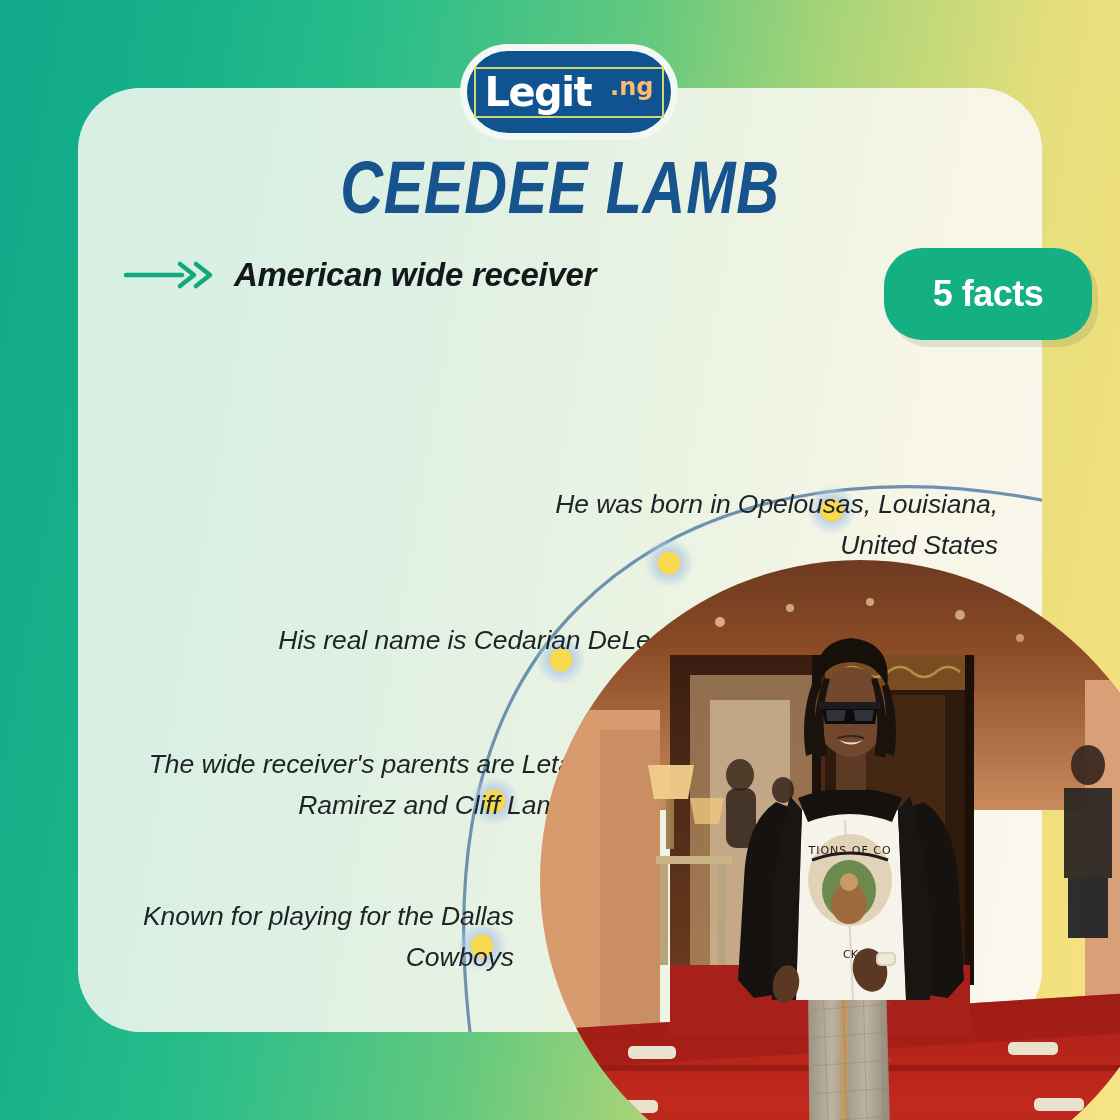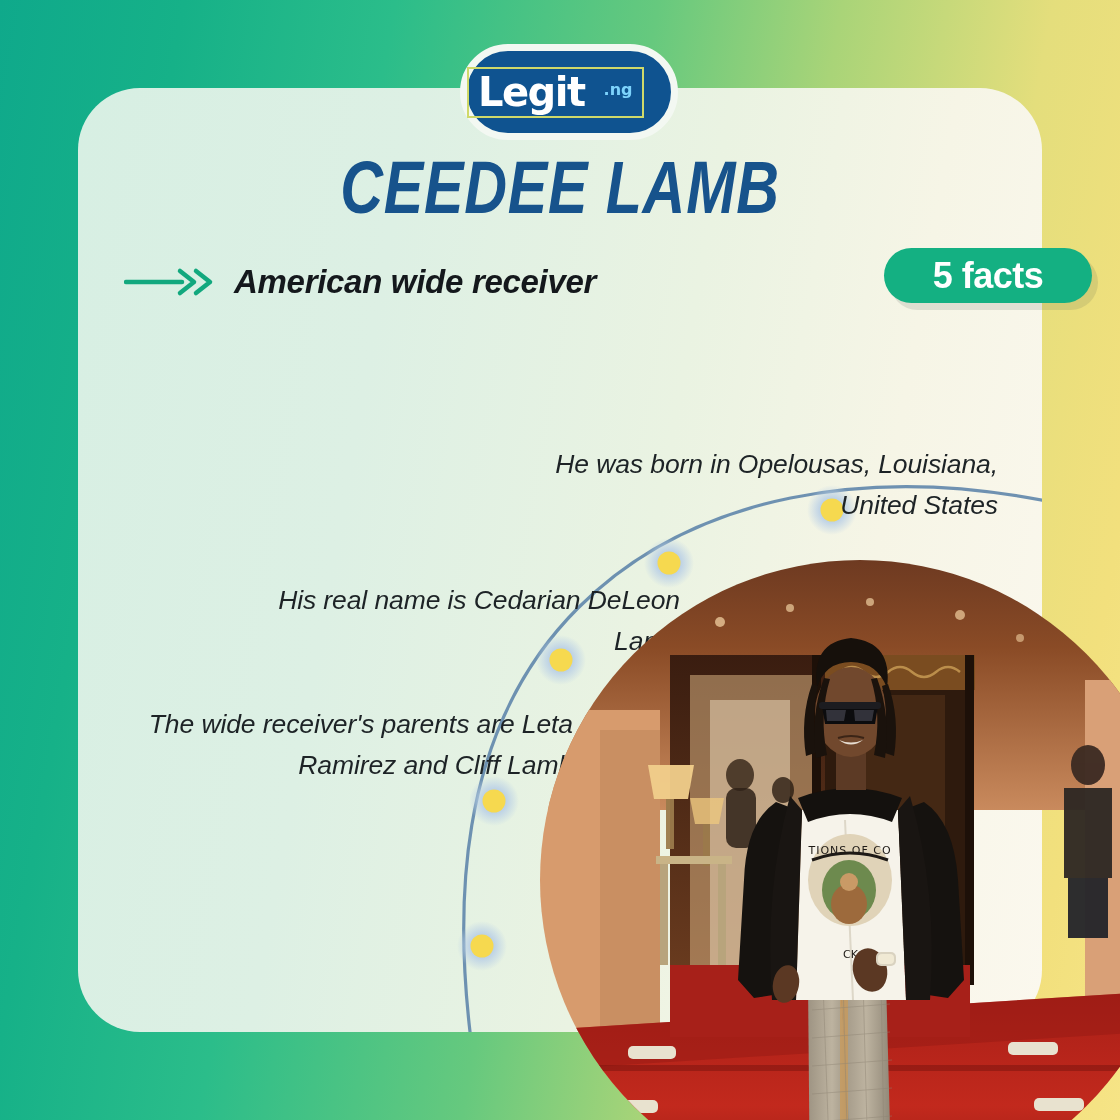--- a/index.html
+++ b/index.html
@@ -33,38 +33,38 @@
   
   #logo-wrap {
     position:absolute; left:460px; top:44px;
     width:218px; height:96px; z-index:40;
   }
   #logo-pill {
     position:absolute; inset:0;
     background:#0f5390;
     border:7px solid #f3f8f2;
     border-radius:48px;
-    display:flex; align-items:center; 
+    display:flex; align-items:center; justify-content:center;
   }
   #logo-box {
     border:2px solid #cfd96a;
     padding:3px 9px 4px 9px;
     display:flex; align-items:baseline;
   }
   #logo-text {
     color:#ffffff;
     font-size:40px;
     font-weight:bold;
     letter-spacing:-1.5px;
     line-height:1;
     font-family:"DejaVu Sans", sans-serif;
   }
   #logo-sup {
-    color:#7dd3fc;
-    font-size:16px;
+    color:#fdba74;
+    font-size:24px;
     font-weight:bold;
     line-height:1;
     margin-left:19px;
     position:relative; top:-11px;
     font-family:"DejaVu Sans", sans-serif;
   }
 
   
   #title {
     position:absolute; left:0; right:0; top:63px;
@@ -74,36 +74,36 @@
     font-weight:bold;
     letter-spacing:1px;
     font-family:"Liberation Sans Narrow","Liberation Sans", sans-serif;
     transform:scaleX(0.80);
     line-height:1;
     z-index:6;
   }
 
   
   #subtitle-row {
-    position:absolute; left:46px; top:175px;
+    position:absolute; left:46px; top:168px;
     display:flex; align-items:center; gap:18px;
     z-index:6;
   }
   #arrow-icon { display:block; }
   #subtitle {
     font-size:33px;
     font-weight:bold;
     color:#14181c;
     letter-spacing:-0.3px;
   }
 
   
   #facts-badge {
     position:absolute; left:884px; top:248px;
-    width:208px; height:55px;
+    width:208px; height:92px;
     border-radius:38px;
     background:#14b082;
     box-shadow:6px 7px 0 rgba(60,80,70,0.13);
     display:flex; align-items:center; justify-content:center;
     z-index:45;
   }
   #facts-badge-label {
     color:#ffffff; font-size:36px; font-weight:bold; letter-spacing:-0.5px;
   }
 
@@ -112,20 +112,21 @@
 
   
   .fact {
     position:absolute;
     text-align:right;
     font-size:26.5px;
     line-height:1.55;
     color:#1d2326;
     z-index:12;
     letter-spacing:-0.1px;
+    margin-top:40px;
   }
   #fact-1 { left:430px; top:356px; width:490px; }
   #fact-2 { left:160px; top:492px; width:442px; }
   #fact-3 { left:40px;  top:616px; width:455px; }
   #fact-4 { left:40px;  top:768px; width:396px; }
   #fact-5 { left:20px;  top:908px; width:427px; }
 
   
   #photo {
     position:absolute;
@@ -181,20 +182,21 @@
     </g>
     <g>
       <circle cx="404" cy="858" r="25" fill="url(#halo)"></circle>
       <circle cx="404" cy="858" r="11.5" fill="#f6d94f"></circle>
     </g>
   </svg>
 
   <div class="fact" id="fact-1">He was born in Opelousas, Louisiana, United States</div>
   <div class="fact" id="fact-2">His real name is Cedarian DeLeon Lamb</div>
   <div class="fact" id="fact-3">The wide receiver's parents are Leta Ramirez and Cliff Lamb</div>
+  <div class="fact" id="fact-4">Known for playing for the Dallas Cowboys</div>
 
 </div>
 
 <div id="photo">
   <svg id="photo-inner" viewBox="0 0 640 640" preserveAspectRatio="xMidYMid slice">
     <defs>
       <linearGradient id="wall" x1="0" y1="0" x2="0" y2="1">
         <stop offset="0%" stop-color="#6e3a21"></stop>
         <stop offset="35%" stop-color="#8a4b26"></stop>
         <stop offset="100%" stop-color="#c98a5d"></stop>

